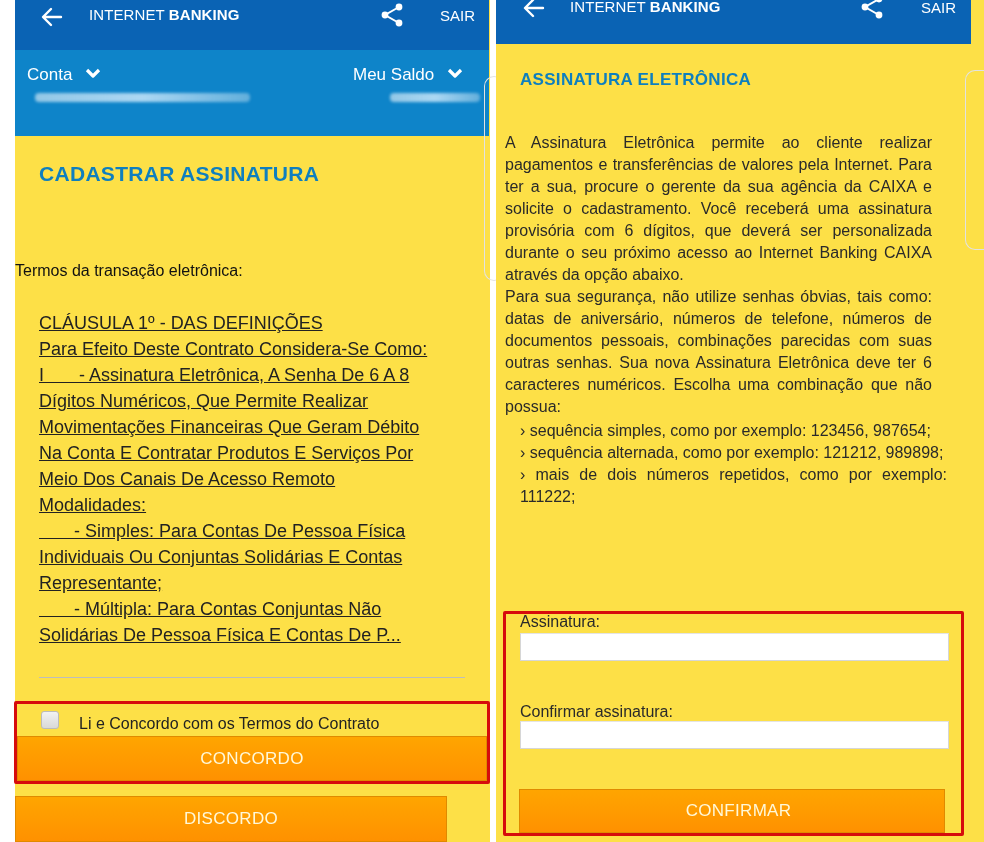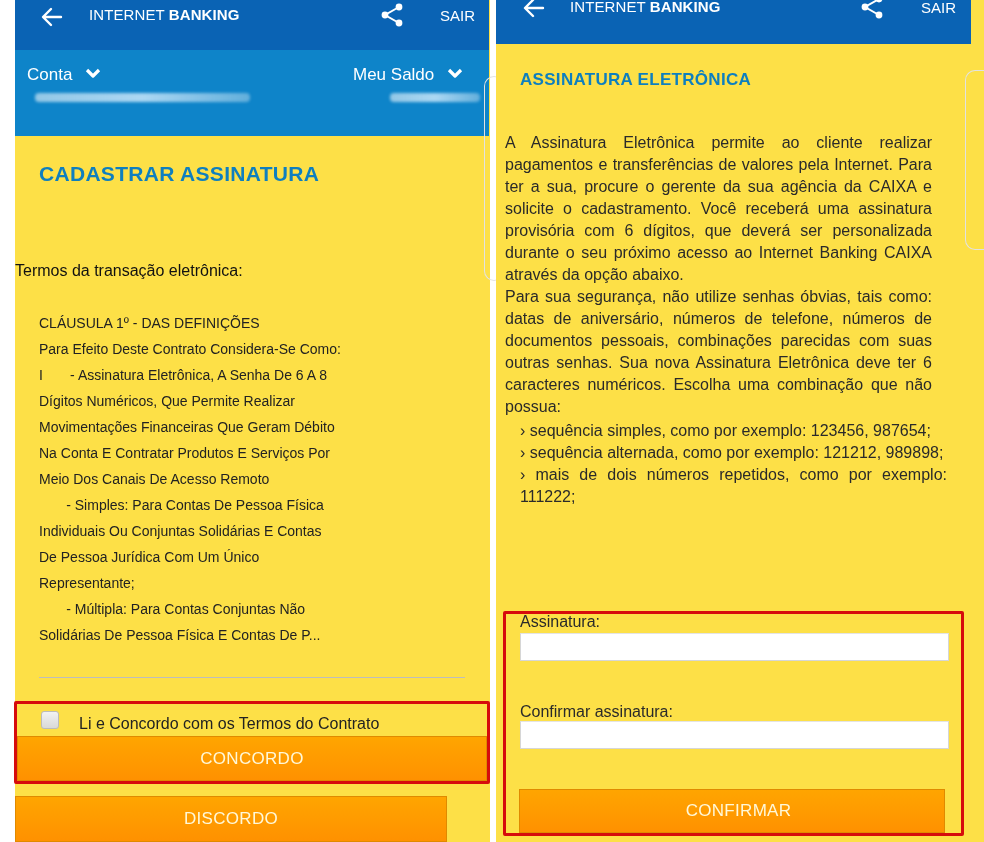--- a/index.html
+++ b/index.html
@@ -41,21 +41,21 @@
   .card-edge-right { left: 965px; top: 70px; width: 30px; height: 180px; border-right: none; }
 
   
   .page-title { position: absolute; color: #0e7fbf; font-weight: bold; letter-spacing: 0.3px; }
   .panel-left .page-title { left: 24px; top: 162px; font-size: 21px; }
   .panel-right .page-title { left: 24px; top: 70px; font-size: 17px; }
 
   .section-label { position: absolute; left: 0; top: 262px; font-size: 16px; font-weight: normal; color: #111; }
 
   .terms-box { position: absolute; left: 24px; top: 310px; width: 426px; height: 366px; overflow: hidden;
-               font-size: 14px; line-height: 26px; color: #222; }
+               font-size: 18px; line-height: 26px; color: #222; text-decoration: underline; }
   .terms-box p { white-space: pre-wrap; }
   .terms-scroll-line { position: absolute; left: 24px; top: 677px; width: 426px; height: 1px; background: #bdbdbd; }
 
   
   .hl { position: absolute; border: 3px solid #d60c0c; border-radius: 2px; }
   .hl-left { left: 14px; top: 701px; width: 476px; height: 83px; }
   .hl-right { left: 503px; top: 611px; width: 461px; height: 225px; }
 
   .agree-row { position: absolute; left: 17px; top: 704px; width: 470px; height: 32px; }
   .checkbox { position: absolute; left: 24px; top: 7px; width: 18px; height: 18px; border: 1px solid #bbb; border-radius: 3px;
@@ -126,23 +126,23 @@
   <div class="section-label">Termos da transação eletrônica:</div>
 
   <div class="terms-box">
     <p>CLÁUSULA 1º - DAS DEFINIÇÕES</p>
     <p>Para Efeito Deste Contrato Considera-Se Como:</p>
     <p>I       - Assinatura Eletrônica, A Senha De 6 A 8</p>
     <p>Dígitos Numéricos, Que Permite Realizar</p>
     <p>Movimentações Financeiras Que Geram Débito</p>
     <p>Na Conta E Contratar Produtos E Serviços Por</p>
     <p>Meio Dos Canais De Acesso Remoto</p>
+    <p>Modalidades:</p>
     <p>       - Simples: Para Contas De Pessoa Física</p>
     <p>Individuais Ou Conjuntas Solidárias E Contas</p>
-    <p>De Pessoa Jurídica Com Um Único</p>
     <p>Representante;</p>
     <p>       - Múltipla: Para Contas Conjuntas Não</p>
     <p>Solidárias De Pessoa Física E Contas De P...</p>
   </div>
   <div class="terms-scroll-line"></div>
 </div>
 
 <div class="card-edge card-edge-left"></div>
 
 <div class="agree-row">

